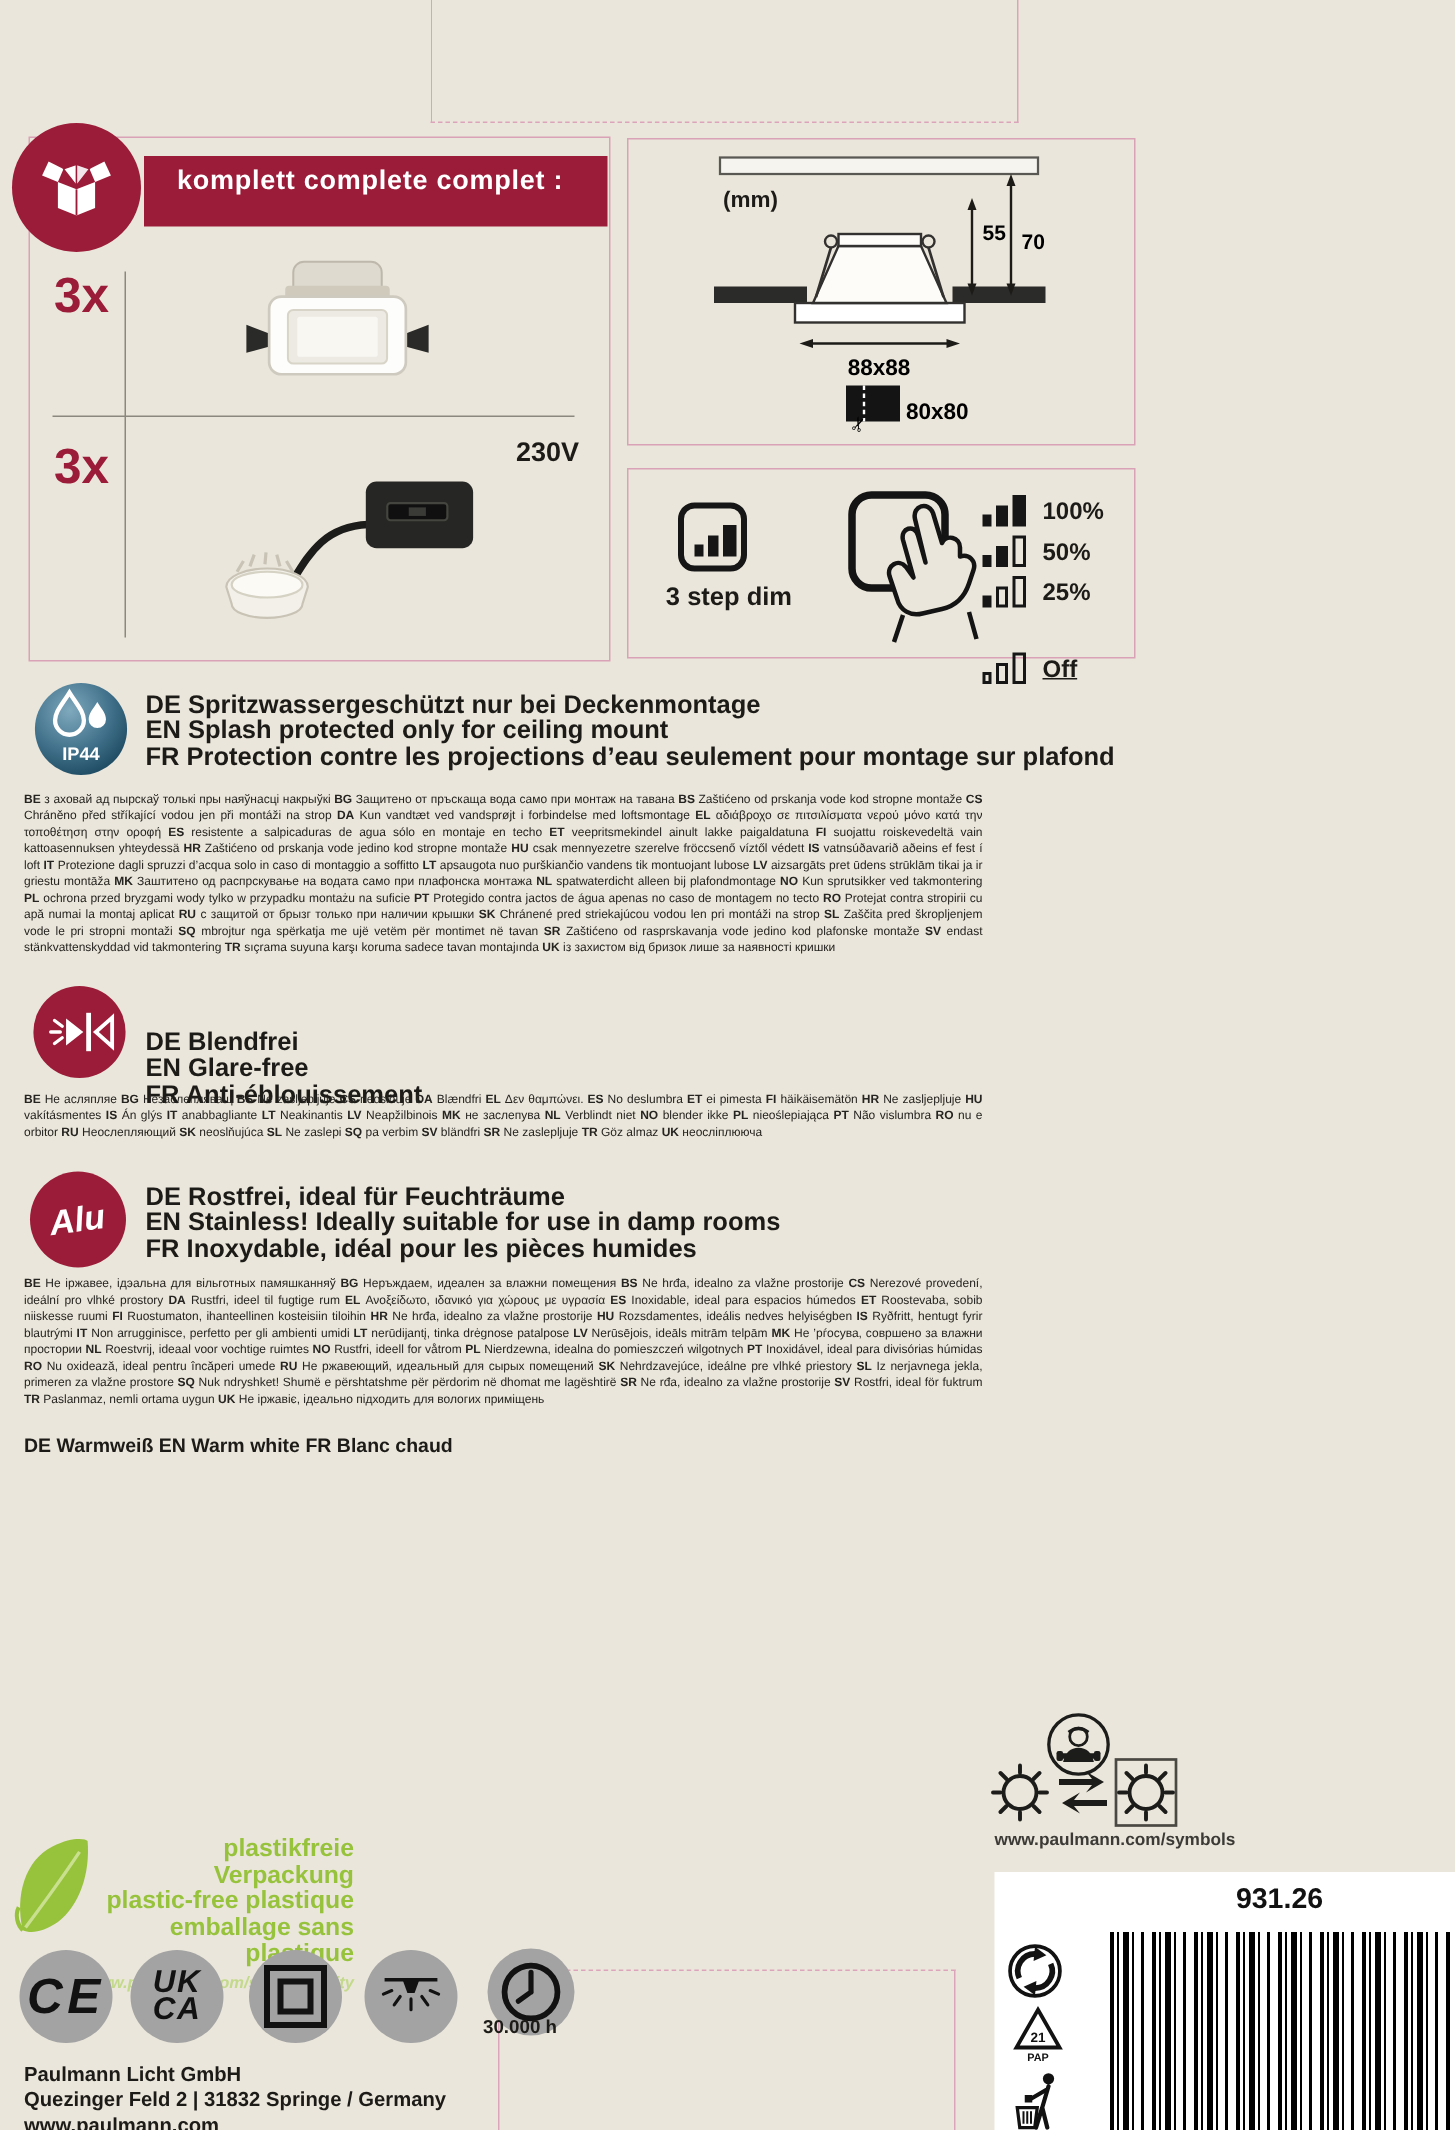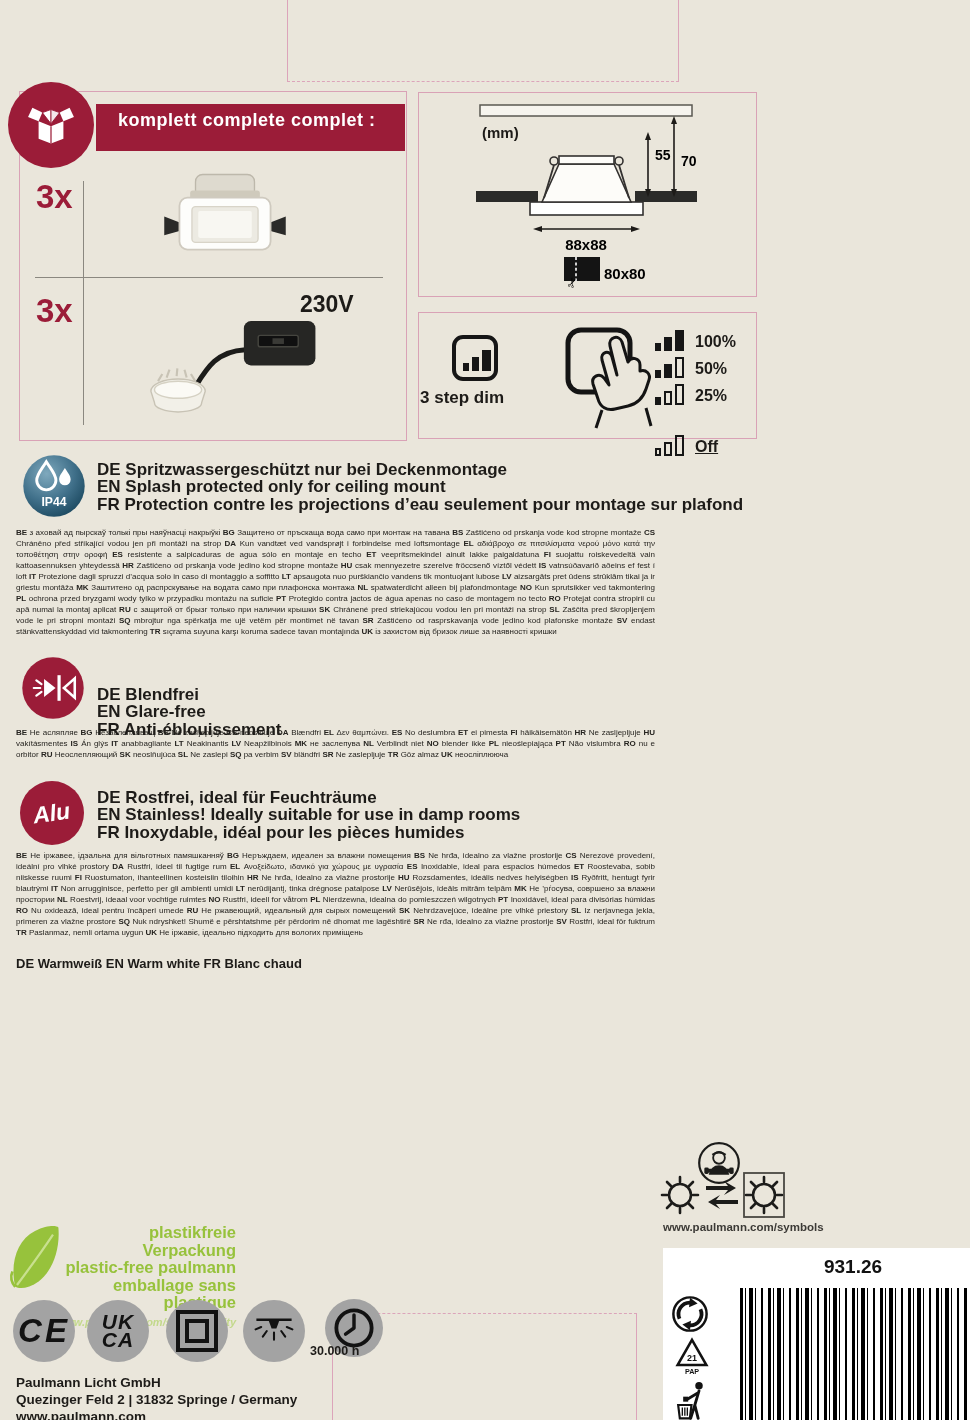--- a/index.html
+++ b/index.html
@@ -14,50 +14,50 @@
            border:1px solid #dca4ba;border-top-style:dashed;border-bottom:none;}
   
   .hdr-band{position:absolute;left:96px;top:104px;width:309px;height:47px;background:#9b1c38;
             color:#fff;font-weight:bold;font-size:18px;line-height:32px;padding-left:22px;
             box-sizing:border-box;letter-spacing:.5px;}
   .box-circle{position:absolute;left:8px;top:82px;width:86px;height:86px;border-radius:50%;
               background:#9b1c38;display:flex;align-items:center;justify-content:center;}
   .qty{position:absolute;font-size:33px;font-weight:bold;color:#9b1c38;}
   .divider-v{position:absolute;left:83px;top:181px;width:1px;height:244px;background:#8b8880;}
   .divider-h{position:absolute;left:35px;top:277px;width:348px;height:1px;background:#8b8880;}
-  .voltage{position:absolute;left:300px;top:291px;width:86px;
-           font-size:23px;font-weight:bold;}
+  .voltage{position:absolute;left:300px;top:291px;width:86px;text-align:right;
+           font-size:18px;font-weight:bold;}
   
   .feat-lines{position:absolute;font-size:17px;font-weight:bold;line-height:17.4px;}
   .fp{position:absolute;left:16px;width:639px;font-size:8px;line-height:11px;
       text-align:justify;color:#262420;font-weight:500;}
   .fp b,.feat-lines b,.warm b{font-weight:900;}
   .badge{position:absolute;width:64px;height:64px;border-radius:50%;}
   .warm{position:absolute;left:16px;top:956px;font-size:13px;font-weight:bold;}
   
   .bar{display:inline-block;background:#161616;margin-right:3px;vertical-align:bottom;}
   .b1{width:6px;height:8px}.b2{width:8px;height:14px}.b3{width:9px;height:21px}
   .bar.o{background:transparent;border:2px solid #161616;box-sizing:border-box;}
   .lvl-row{position:absolute;left:655px;display:flex;align-items:flex-end;gap:8px;}
   .lvl-label{font-size:16px;font-weight:bold;line-height:1;padding-bottom:1px;}
   .dim-icon{position:absolute;left:452px;top:335px;width:46px;height:46px;border:4px solid #161616;
             border-radius:11px;display:flex;align-items:flex-end;padding:0 0 6px 7px;box-sizing:border-box;}
-  .dim-label{position:absolute;left:420px;top:388px;width:120px;text-align:left;
+  .dim-label{position:absolute;left:408px;top:388px;width:120px;text-align:right;
              font-size:17px;font-weight:bold;}
   
   .green-lines{position:absolute;left:56px;top:1224px;color:#97c23c;font-weight:bold;
                font-size:16.5px;line-height:17.5px;text-align:right;width:180px;}
   .green-url{font-size:11px;font-style:italic;color:#c3d98b;font-weight:bold;margin-top:2px;}
   .cert-circle{position:absolute;width:62px;height:62px;border-radius:50%;background:#a3a3a3;
                display:flex;align-items:center;justify-content:center;font-style:italic;}
   .ce-text{font-size:33px;font-weight:bold;letter-spacing:3px;color:#121212;}
   .ukca{font-size:21px;font-weight:900;line-height:18px;letter-spacing:1px;color:#121212;text-align:center;}
   .dsq-outer{width:34px;height:34px;border:4px solid #121212;display:flex;align-items:center;justify-content:center;}
   .dsq-inner{width:16px;height:16px;border:4px solid #121212;}
-  .lifetime{position:absolute;left:310px;top:1344px;font-size:12.5px;font-weight:bold;}
+  .lifetime{position:absolute;left:322px;top:1344px;font-size:12.5px;font-weight:bold;}
   .addr{position:absolute;left:16px;font-size:13.5px;font-weight:bold;line-height:17px;}
   .symbols-url{position:absolute;left:663px;top:1221px;font-size:11.5px;font-weight:bold;color:#3c3a36;}
   
   .prodbox{position:absolute;left:663px;top:1248px;width:307px;height:172px;background:#ffffff;}
   .prodnum{position:absolute;left:739px;top:1256px;width:228px;text-align:center;
            font-size:19px;font-weight:bold;color:#121212;}
   .barcode{position:absolute;left:740px;top:1288px;width:228px;height:132px;
     background:repeating-linear-gradient(90deg,
       #000 0 3px,#fff 3px 5px,#000 5px 6px,#fff 6px 9px,#000 9px 13px,
       #fff 13px 15px,#000 15px 16px,#fff 16px 21px,#000 21px 23px,#fff 23px 28px);}
@@ -236,21 +236,21 @@
 </svg>
 <div class="symbols-url">www.paulmann.com/symbols</div>
 
 <svg class="abs" style="left:8px;top:1222px;" width="54" height="72" viewBox="0 0 60 80">
   <path d="M8,72 C2,46 10,20 30,10 C44,3 54,4 56,6 C58,30 50,54 34,66 C24,73 14,75 8,72 Z" fill="#97c23c"></path>
   <path d="M10,70 C22,54 34,38 50,14" stroke="#c9e08f" stroke-width="2.5" fill="none"></path>
   <path d="M8,72 C4,68 2,61 5,55" stroke="#97c23c" stroke-width="3" fill="none"></path>
 </svg>
 <div class="green-lines">
   <div>plastikfreie Verpackung</div>
-  <div>plastic-free paulmann</div>
+  <div>plastic-free plastique</div>
   <div>emballage sans plastique</div>
   <div class="green-url">www.paulmann.com/sustainability</div>
 </div>
 
 <div class="cut-bottom"></div>
 
 <div class="cert-circle" style="left:13px;top:1300px;">
   <span class="ce-text">CE</span>
 </div>
 <div class="cert-circle" style="left:87px;top:1300px;">

